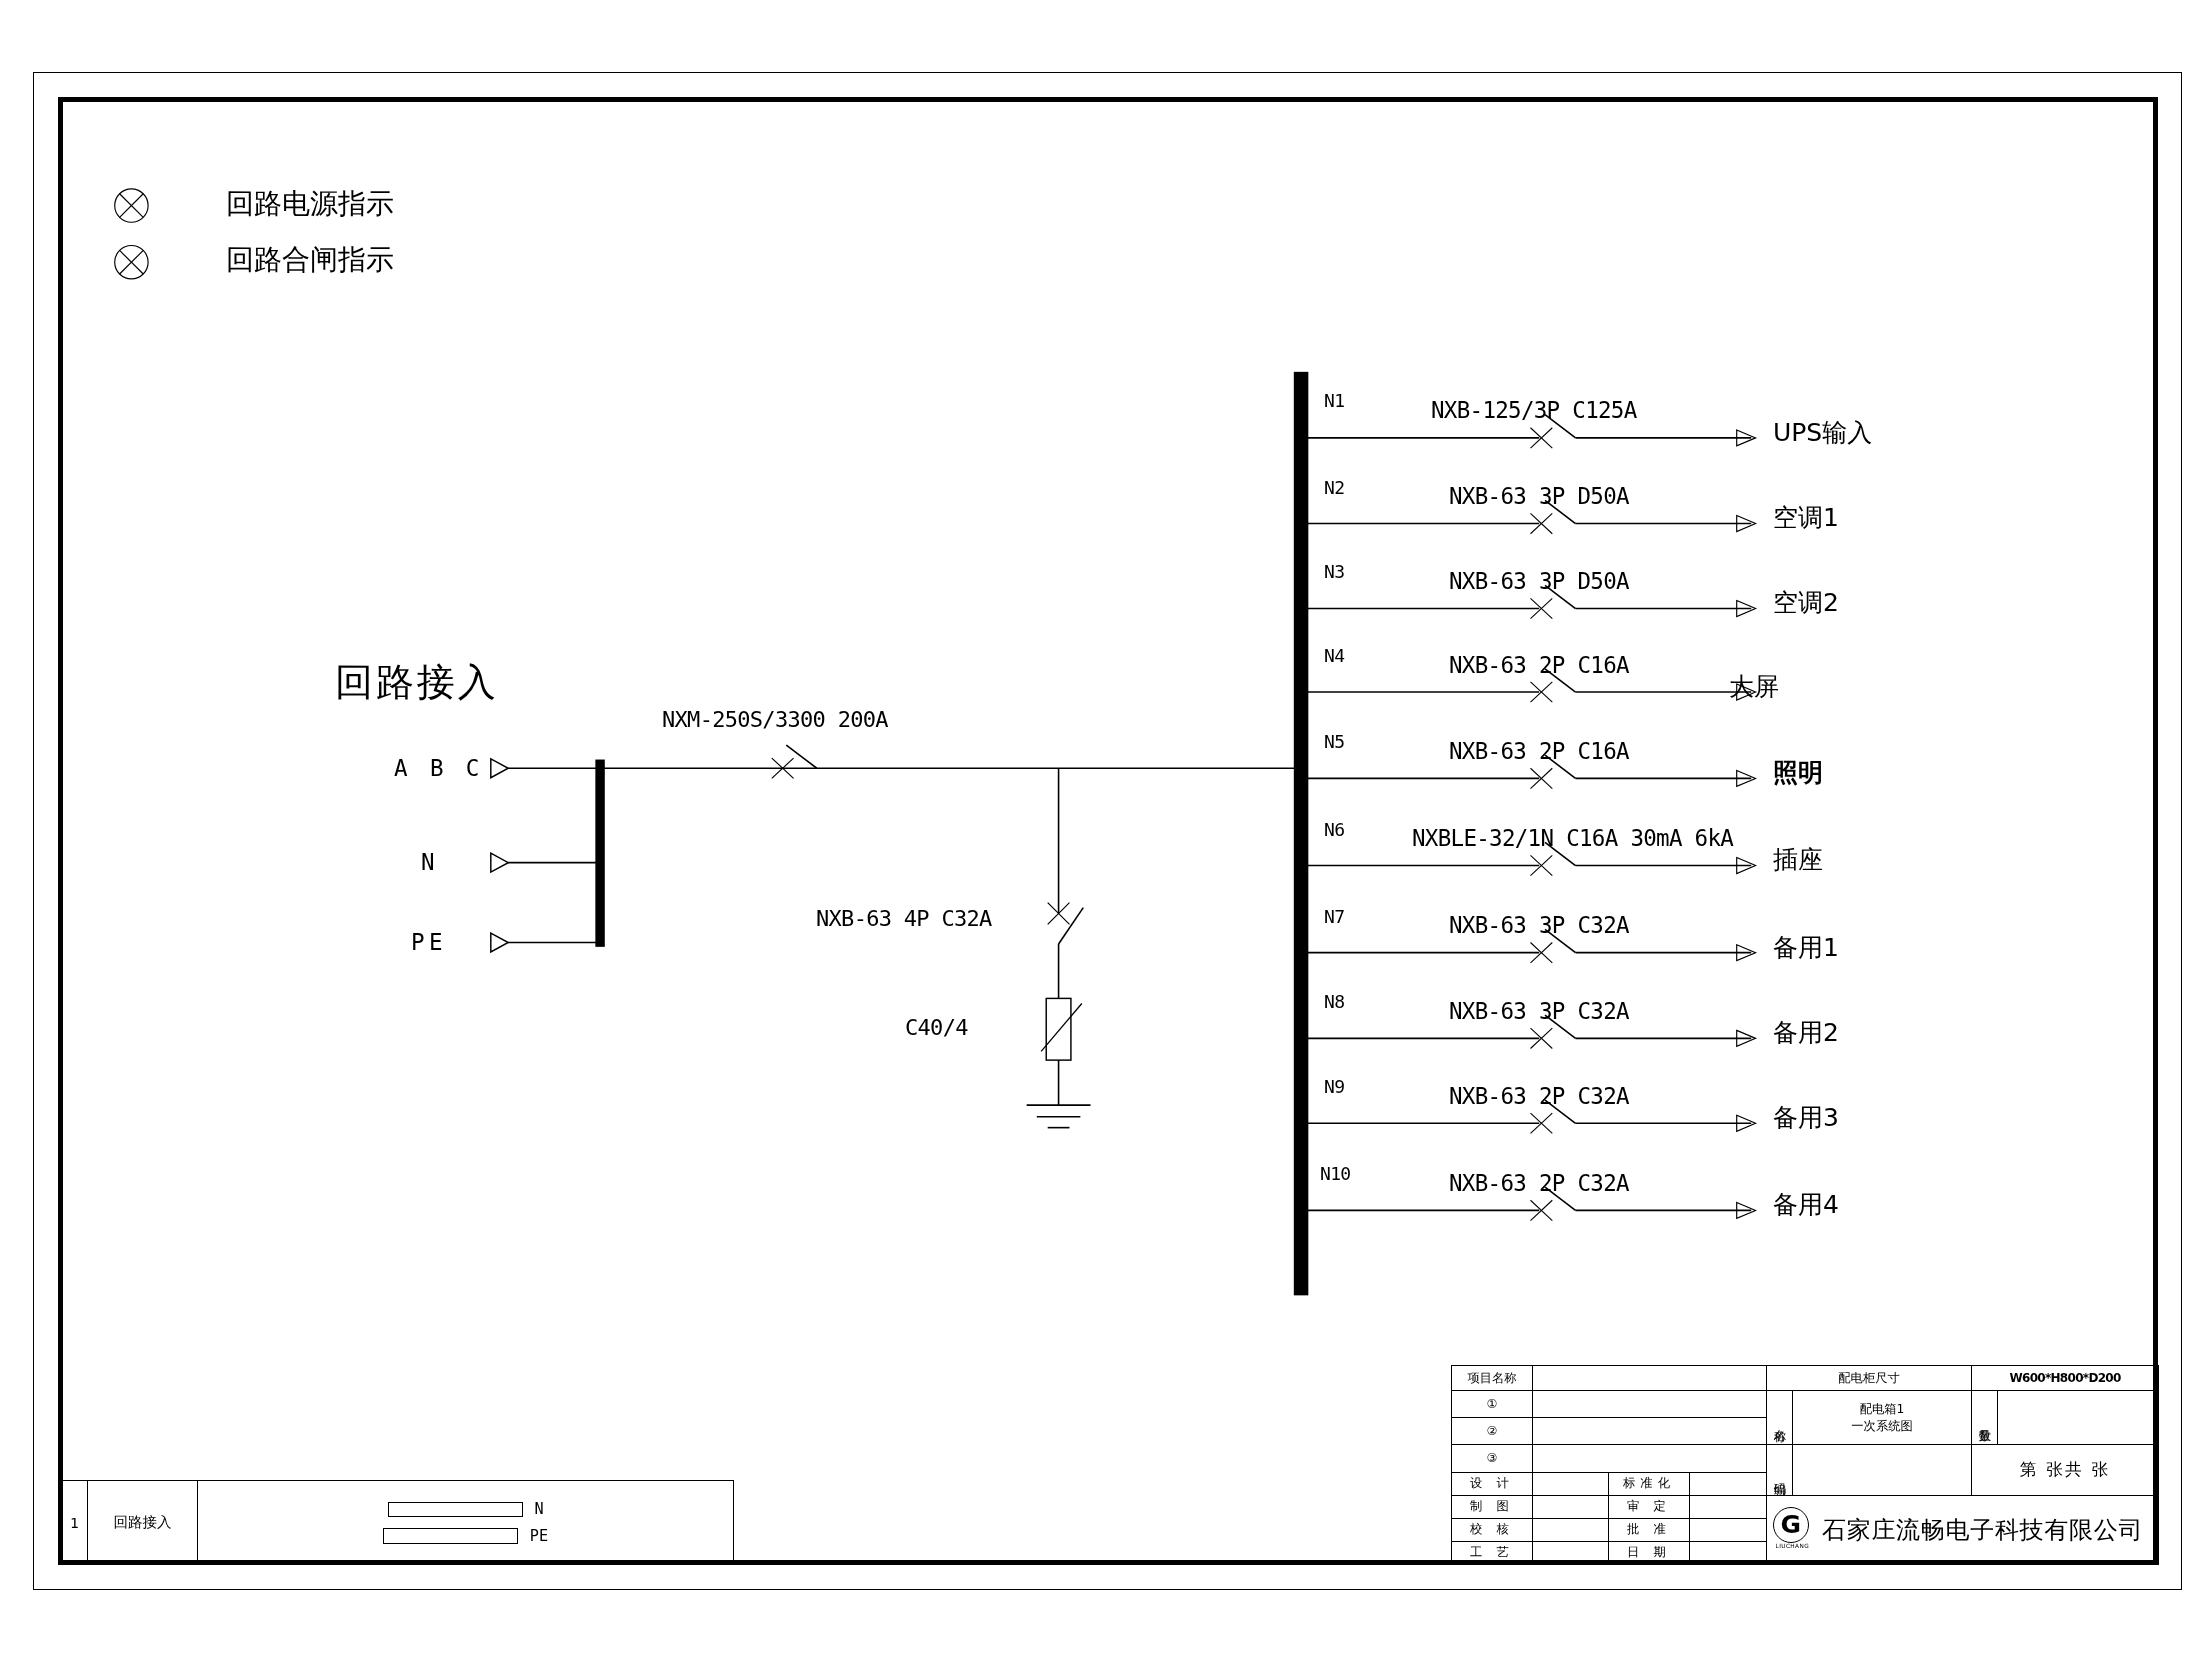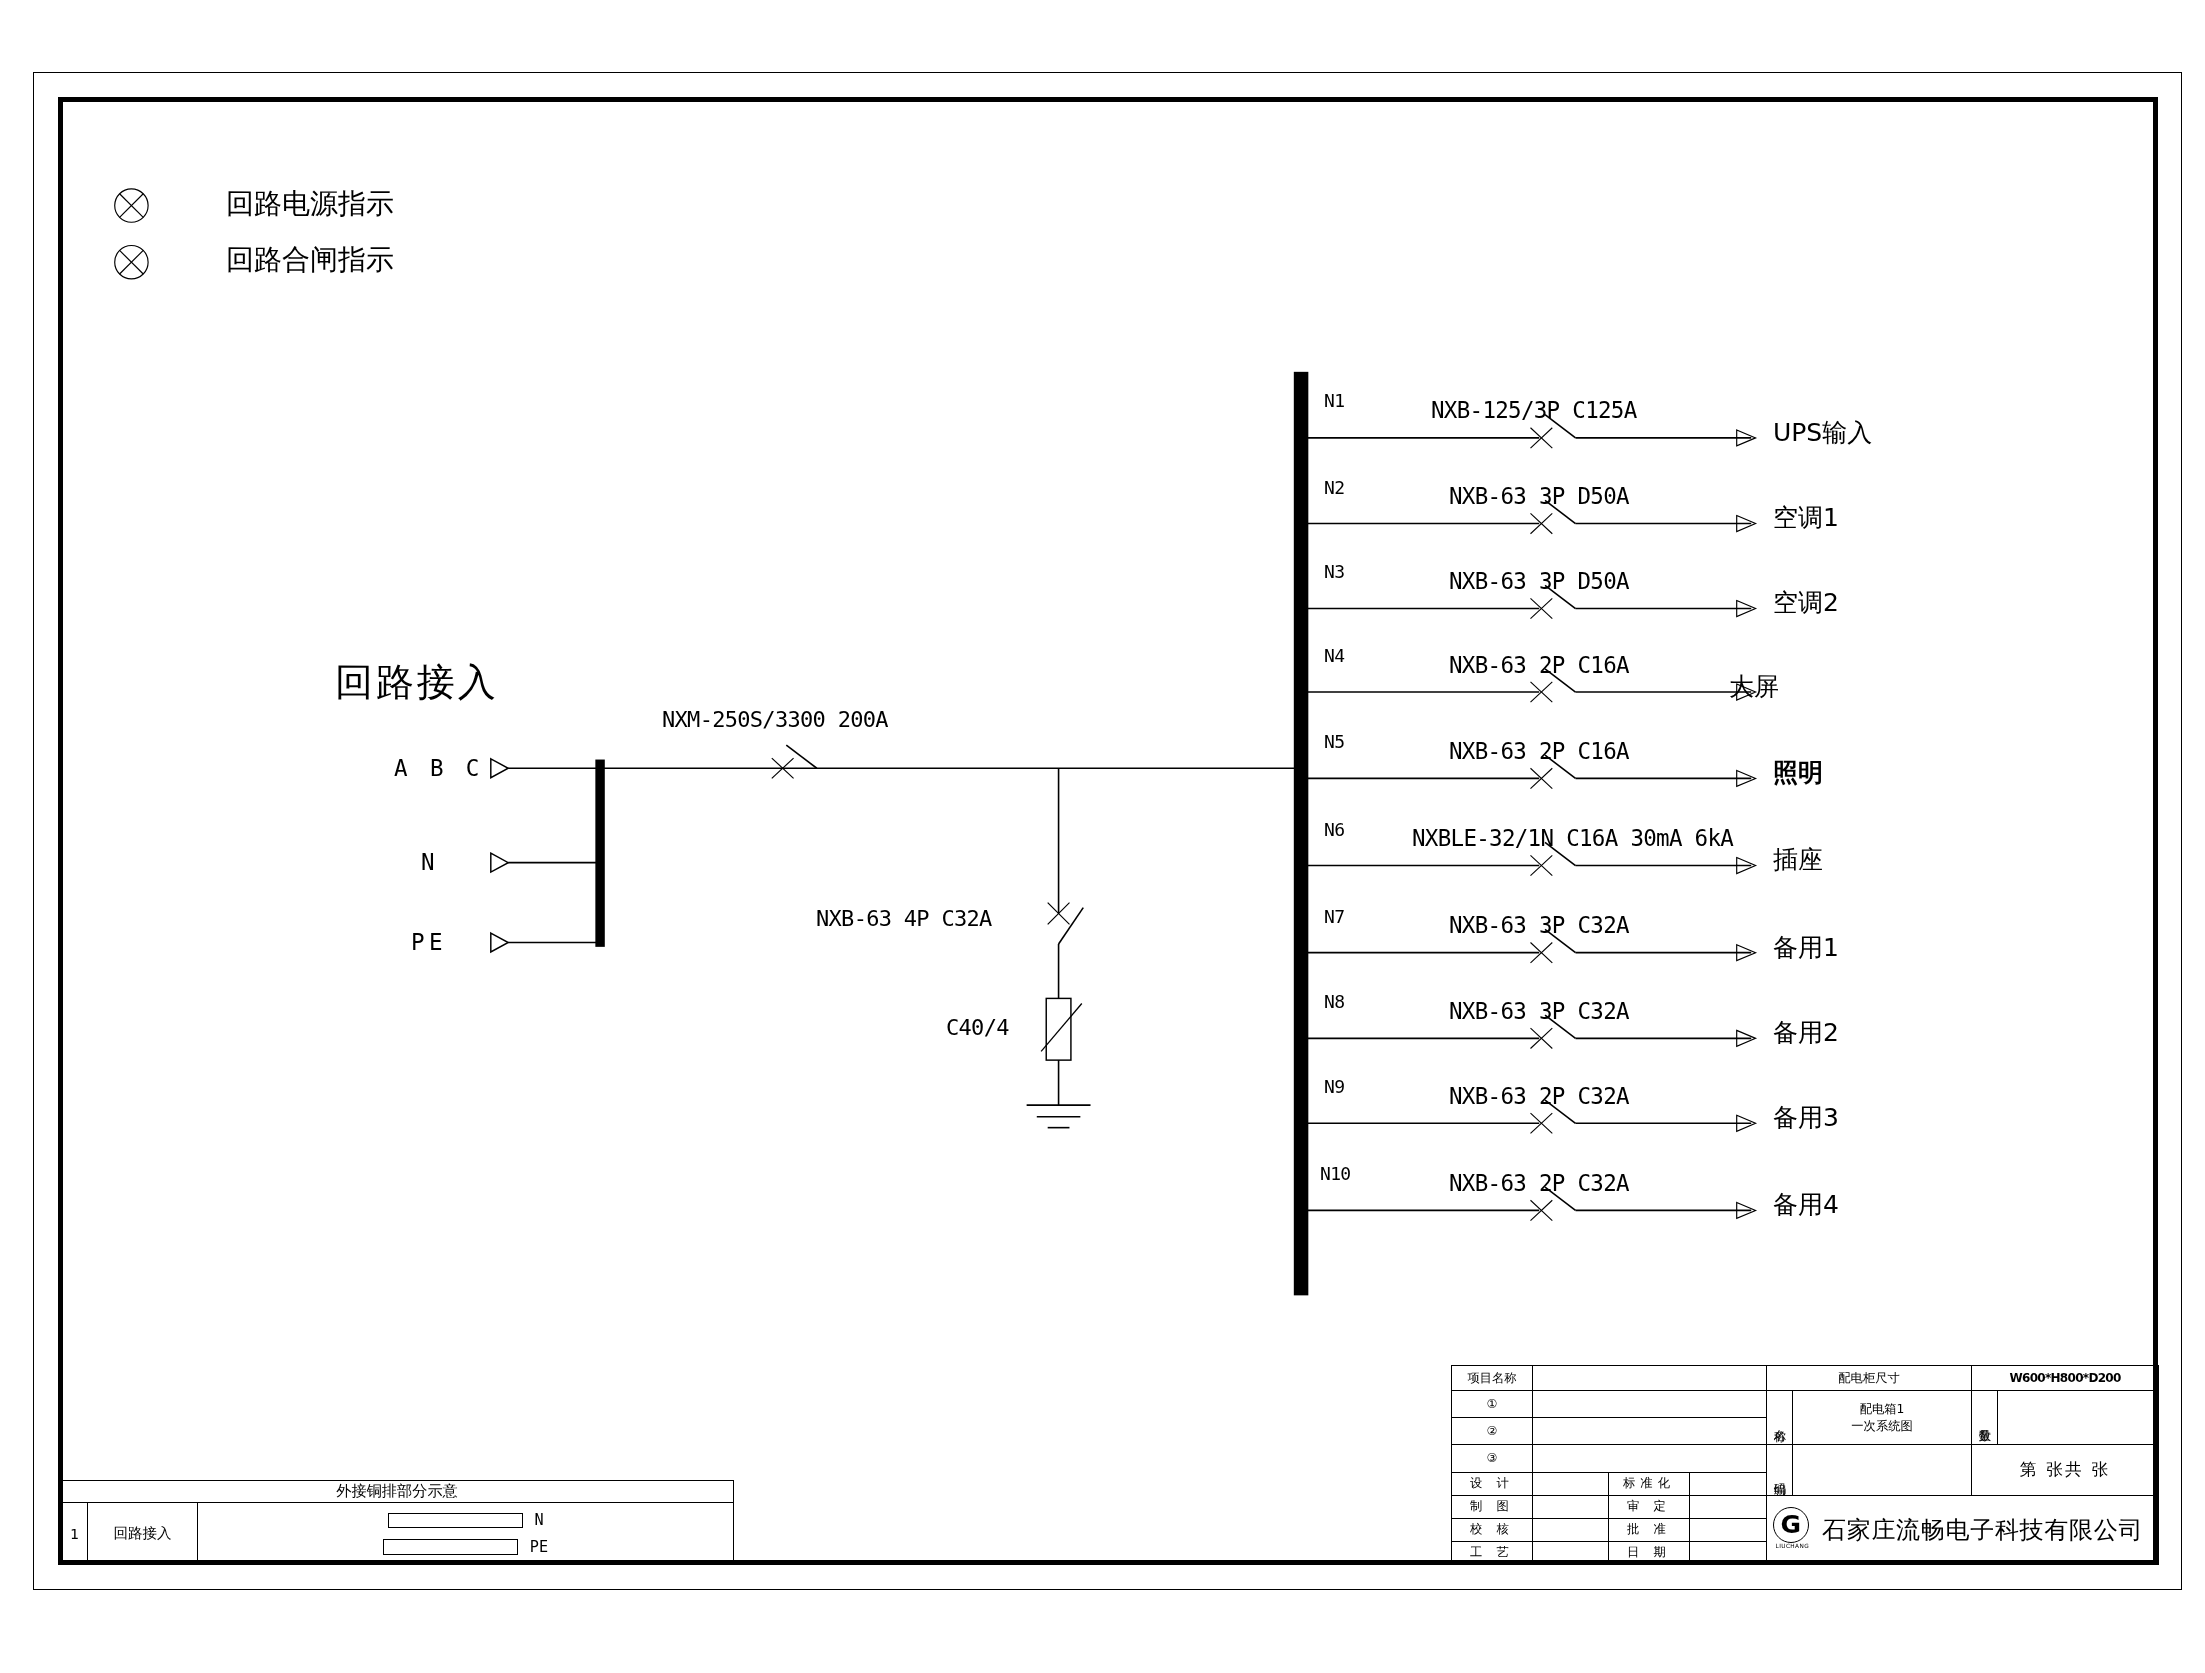--- a/index.html
+++ b/index.html
@@ -227,21 +227,21 @@
 
 <div class="t cn title-main" style="left:335px;top:663px;">回路接入</div>
 
 <div class="t mono term-label" style="left:394px;top:757px;">A B C</div>
 <div class="t mono term-label" style="left:421px;top:851px;">N</div>
 <div class="t mono term-label" style="left:411px;top:931px;">PE</div>
 
 <div class="t mono main-spec" style="left:662px;top:709px;">NXM-250S/3300  200A</div>
 
 <div class="t mono main-spec" style="left:816px;top:908px;">NXB-63  4P  C32A</div>
-<div class="t mono main-spec" style="left:905px;top:1017px;margin-left:41px;">C40/4</div>
+<div class="t mono main-spec" style="left:905px;top:1017px;">C40/4</div>
 
 <div class="t mono ckt-id" style="left:1324px;top:392px;">N1</div>
 <div class="t mono ckt-spec" style="left:1431px;top:399px;">NXB-125/3P  C125A</div>
 <div class="t cn   ckt-load" style="left:1773px;top:420px;">UPS输入</div>
 
 <div class="t mono ckt-id" style="left:1324px;top:479px;">N2</div>
 <div class="t mono ckt-spec" style="left:1449px;top:485px;">NXB-63  3P  D50A</div>
 <div class="t cn   ckt-load" style="left:1773px;top:505px;">空调1</div>
 
 <div class="t mono ckt-id" style="left:1324px;top:563px;">N3</div>
@@ -272,23 +272,20 @@
 <div class="t mono ckt-spec" style="left:1449px;top:1085px;">NXB-63  2P  C32A</div>
 <div class="t cn   ckt-load" style="left:1773px;top:1105px;">备用3</div>
 
 <div class="t mono ckt-id" style="left:1320px;top:1165px;">N10</div>
 <div class="t mono ckt-spec" style="left:1449px;top:1172px;">NXB-63  2P  C32A</div>
 <div class="t cn   ckt-load" style="left:1773px;top:1192px;">备用4</div>
 
 <div id="bl-table">
   <table>
     <tbody>
-        <tr>
-      <td class="bl-head cn" colspan="3">外接铜排部分示意</td>
-    </tr>
     <tr>
       <td style="width:26px;" class="mono">1</td>
       <td style="width:110px;" class="cn">回路接入</td>
       <td style="width:537px;">
         <div style="padding:4.4px 0;">
           <span class="copper-bar"></span><span class="bar-tag">N</span>
         </div>
         <div style="padding:4.4px 0;">
           <span class="copper-bar"></span><span class="bar-tag">PE</span>
         </div>

